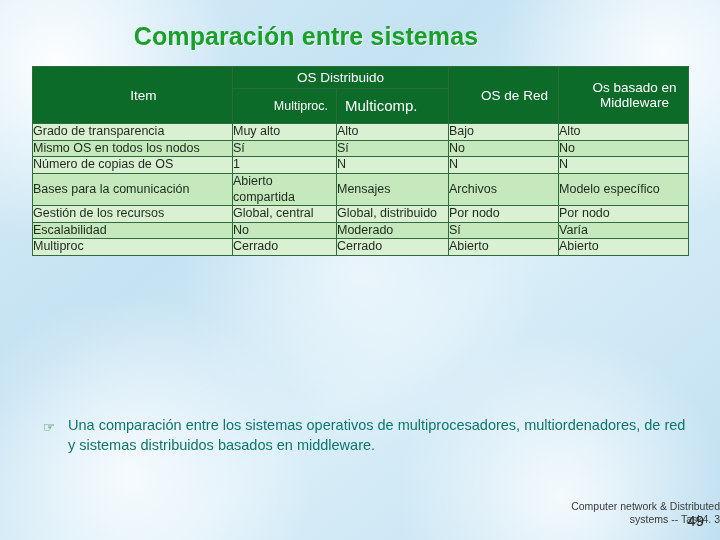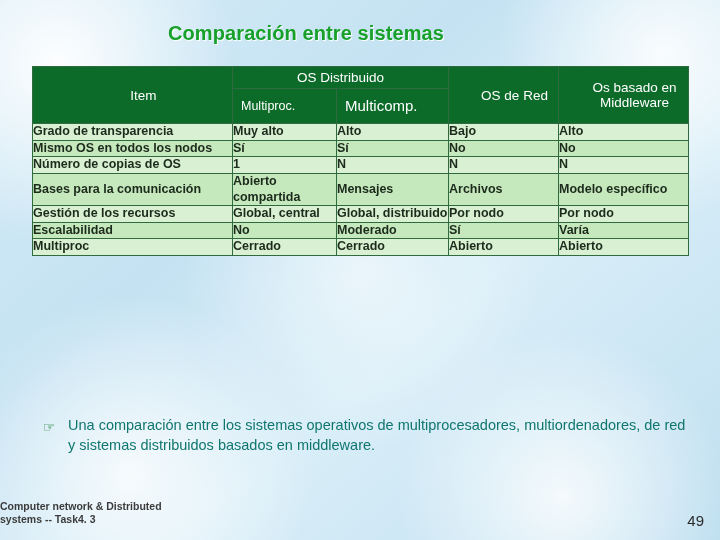--- a/index.html
+++ b/index.html
@@ -29,21 +29,21 @@
   .slide {
     position: absolute;
     inset: 0;
   }
   .title {
     position: absolute;
     top: 22px;
     left: 0;
     width: 612px;
     text-align: center;
-    font-size: 20px;
+    font-size: 25px;
     font-weight: bold;
     color: #17a02a;
     text-shadow: 1px 1px 0 rgba(255,255,255,0.9);
     letter-spacing: 0.1px;
   }
   table.cmp {
     position: absolute;
     left: 32px;
     top: 66px;
     width: 656px;
@@ -66,32 +66,31 @@
     text-align: center;
     padding: 6px 8px;
   }
   thead th.tall {
     height: 56px;
     padding-left: 22px;
   }
   thead th.sub {
     font-size: 12.5px;
     padding: 4px 8px;
-    text-align: left;
+    text-align: right;
   }
   thead th.subctr {
     font-size: 15px;
     padding: 4px 8px;
     text-align: left;
   }
   tbody td {
     background: #d9f0d2;
     padding: 9px 8px;
     line-height: 1.25;
-    font-weight: bold;
   }
   tbody tr.alt td {
     background: #c6e8bd;
   }
   .col-item { width: 200px; }
   .col-a { width: 104px; }
   .col-b { width: 112px; }
   .col-c { width: 110px; }
   .col-d { width: 130px; }
 
@@ -117,25 +116,24 @@
     font-size: 14.5px;
     color: #0f766e;
     line-height: 1.35;
     font-weight: 500;
   }
   .footer {
     position: absolute;
     left: 0;
     top: 500px;
     width: 720px;
-    text-align: left;
+    text-align: right;
     font-size: 10.5px;
     color: #3b3b3b;
     line-height: 1.25;
-    font-weight: bold;
   }
   .pagenum {
     position: absolute;
     right: 16px;
     top: 512px;
     font-size: 15px;
     color: #2b2b2b;
   }
 </style>
 </head>

